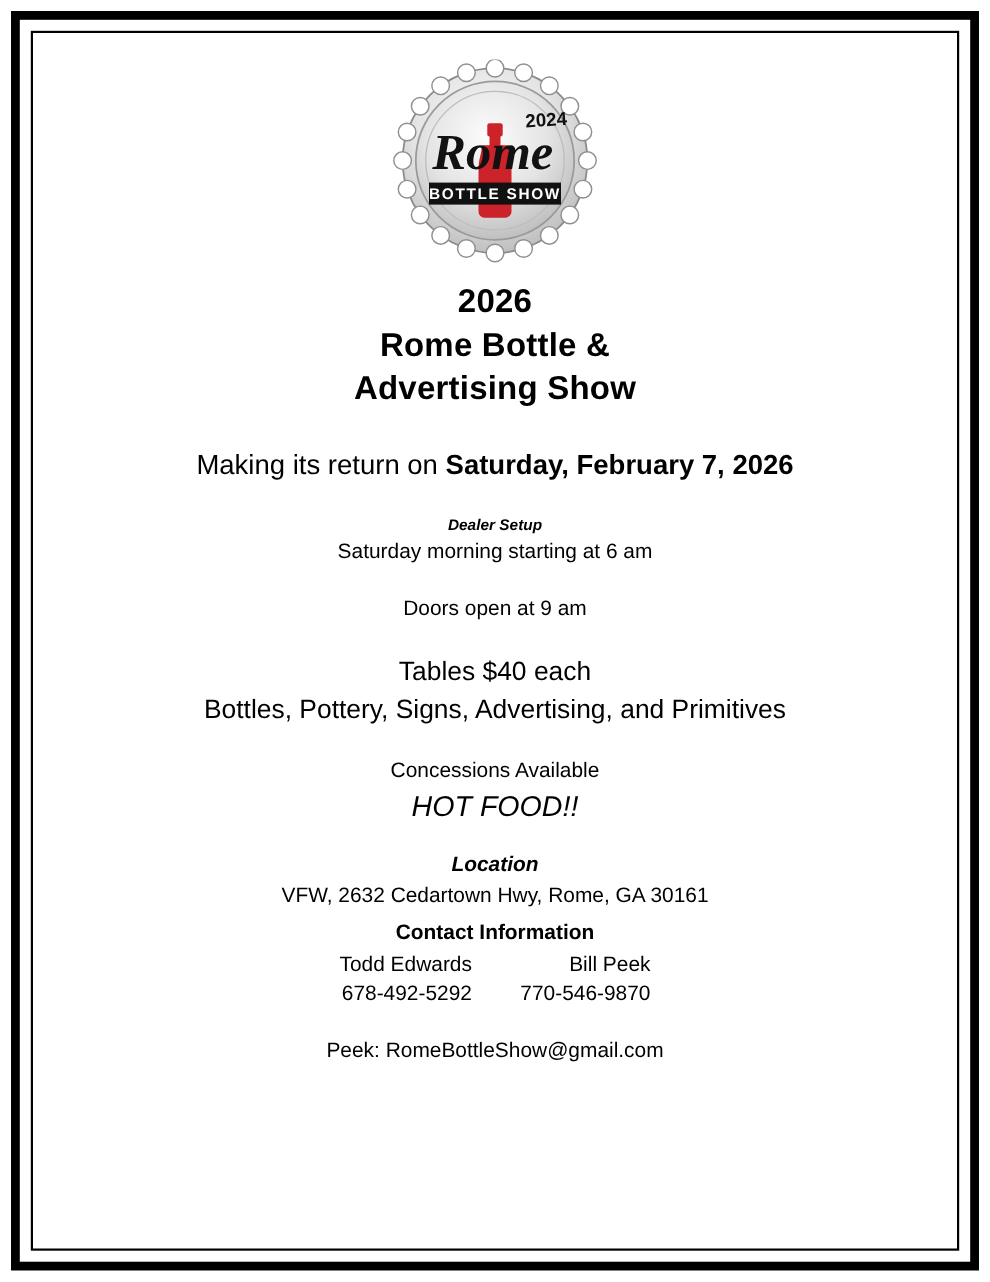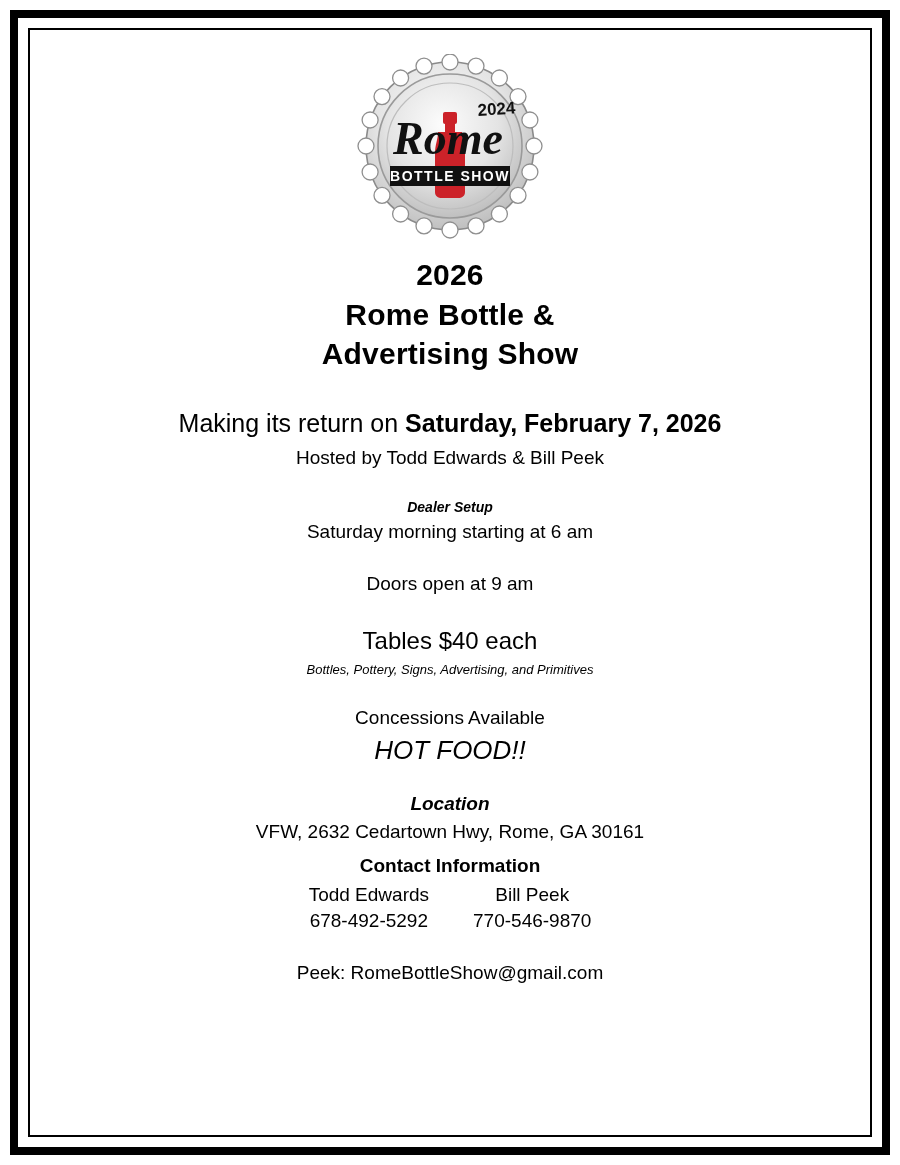--- a/index.html
+++ b/index.html
@@ -87,23 +87,22 @@
     font-size: 19px;
     margin-top: 6px;
   }
   .gap-lg { margin-top: 30px; }
 
   .tables {
     font-size: 24px;
     margin-top: 32px;
   }
   .goods {
-    font-size: 13px;
+    font-size: 24px;
     margin-top: 7px;
-    font-style: italic;
   }
   .concessions {
     font-size: 19px;
     margin-top: 30px;
   }
   .hotfood {
     font-size: 26px;
     margin-top: 6px;
     font-style: italic;
   }
@@ -122,21 +121,21 @@
     font-weight: bold;
     margin-top: 12px;
   }
   .contact-table {
     margin: 5px auto 0 auto;
     border-collapse: collapse;
     font-size: 19px;
   }
   .contact-table td {
     padding: 2px 22px;
-    text-align: center;
+    text-align: right;
     white-space: nowrap;
   }
   .email {
     font-size: 19px;
     margin-top: 28px;
   }
 </style>
 </head>
 <body>
 
@@ -205,21 +204,20 @@
         </div>
       </div>
 
       <div class="title">
         <div>2026</div>
         <div>Rome Bottle &amp;</div>
         <div>Advertising Show</div>
       </div>
 
       <div class="return-line"><span>Making its return on </span><span class="bold">Saturday, February 7, 2026</span></div>
-      <div class="hosted">Hosted by Todd Edwards &amp; Bill Peek</div>
 
       <div class="section-head">Dealer Setup</div>
       <div class="line-19">Saturday morning starting at 6 am</div>
 
       <div class="line-19 gap-lg">Doors open at 9 am</div>
 
       <div class="tables">Tables $40 each</div>
       <div class="goods">Bottles, Pottery, Signs, Advertising, and Primitives</div>
 
       <div class="concessions">Concessions Available</div>

